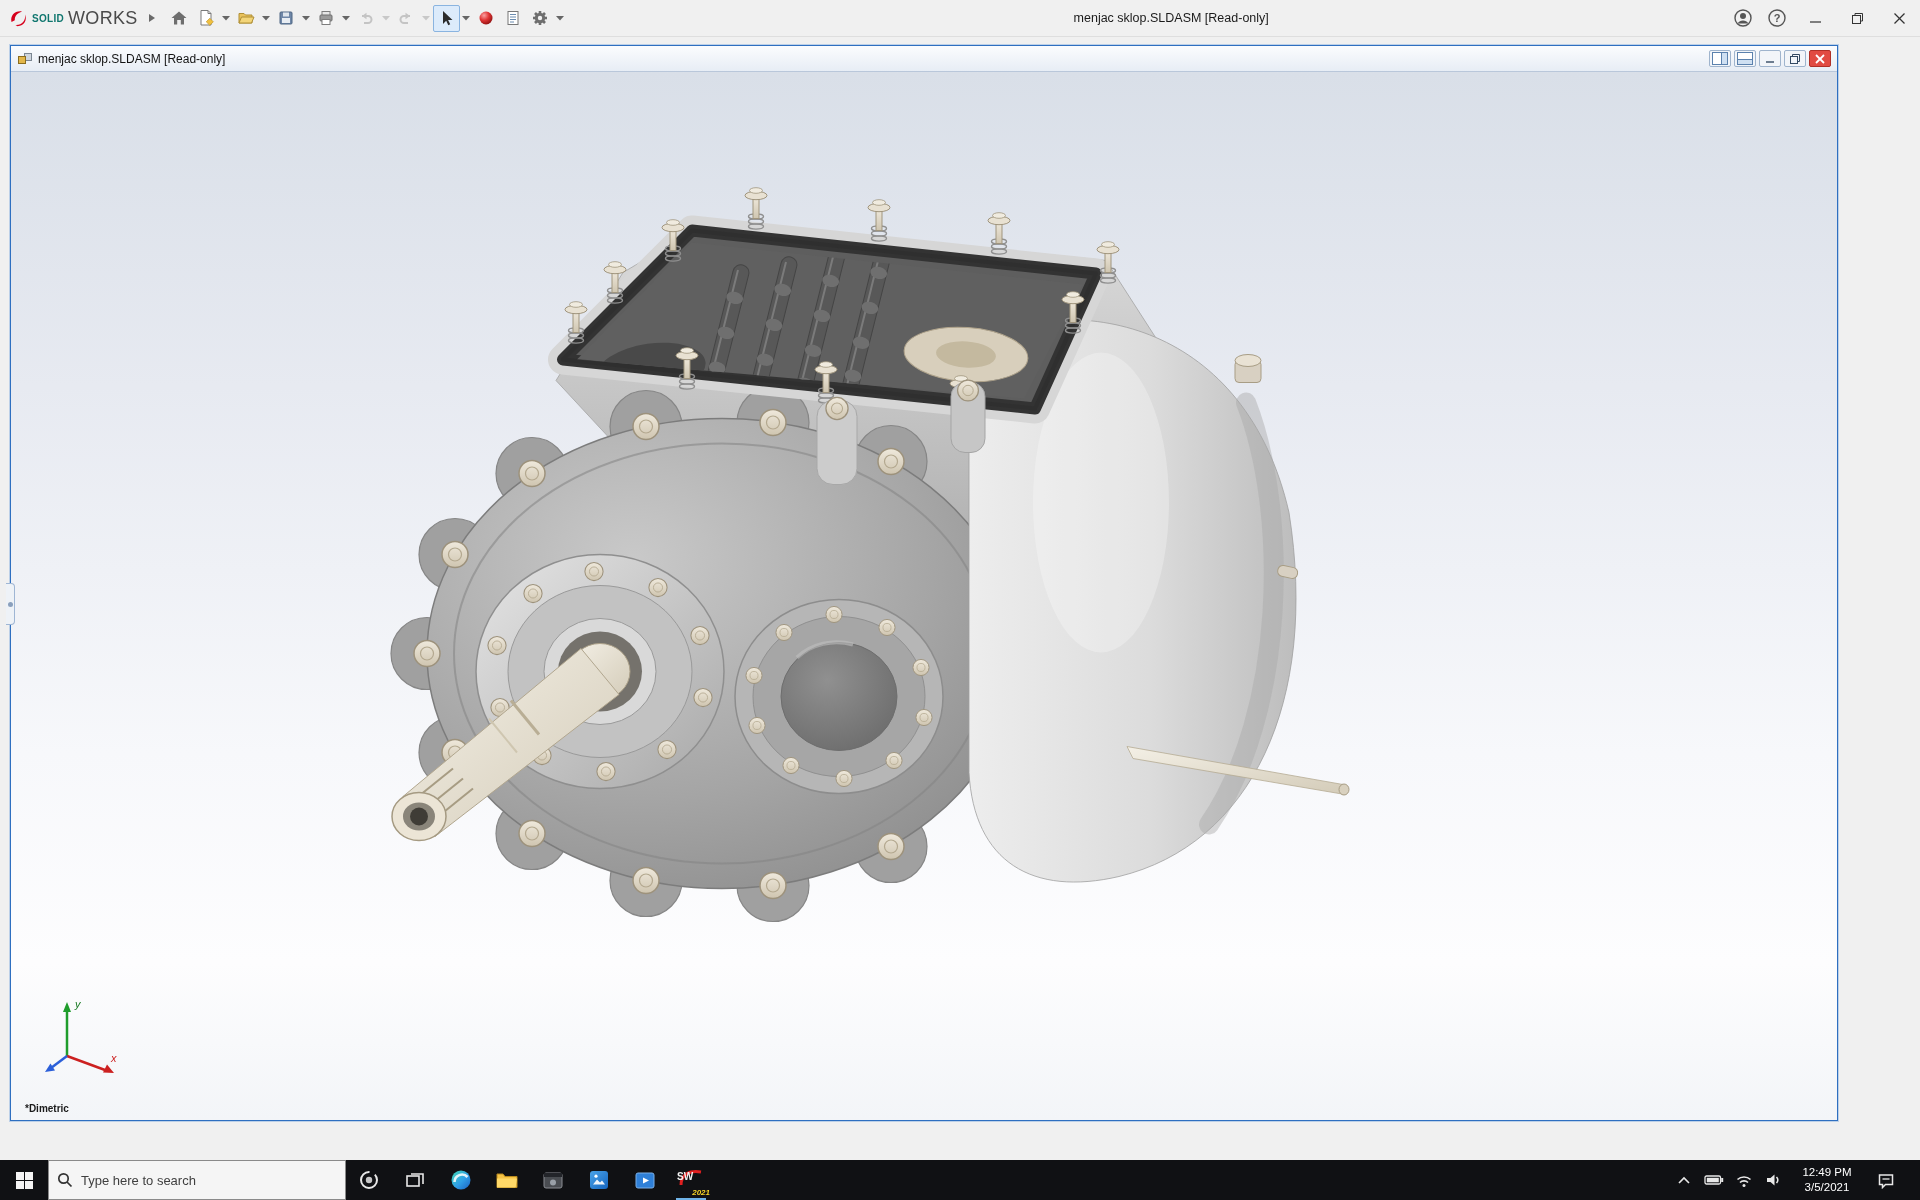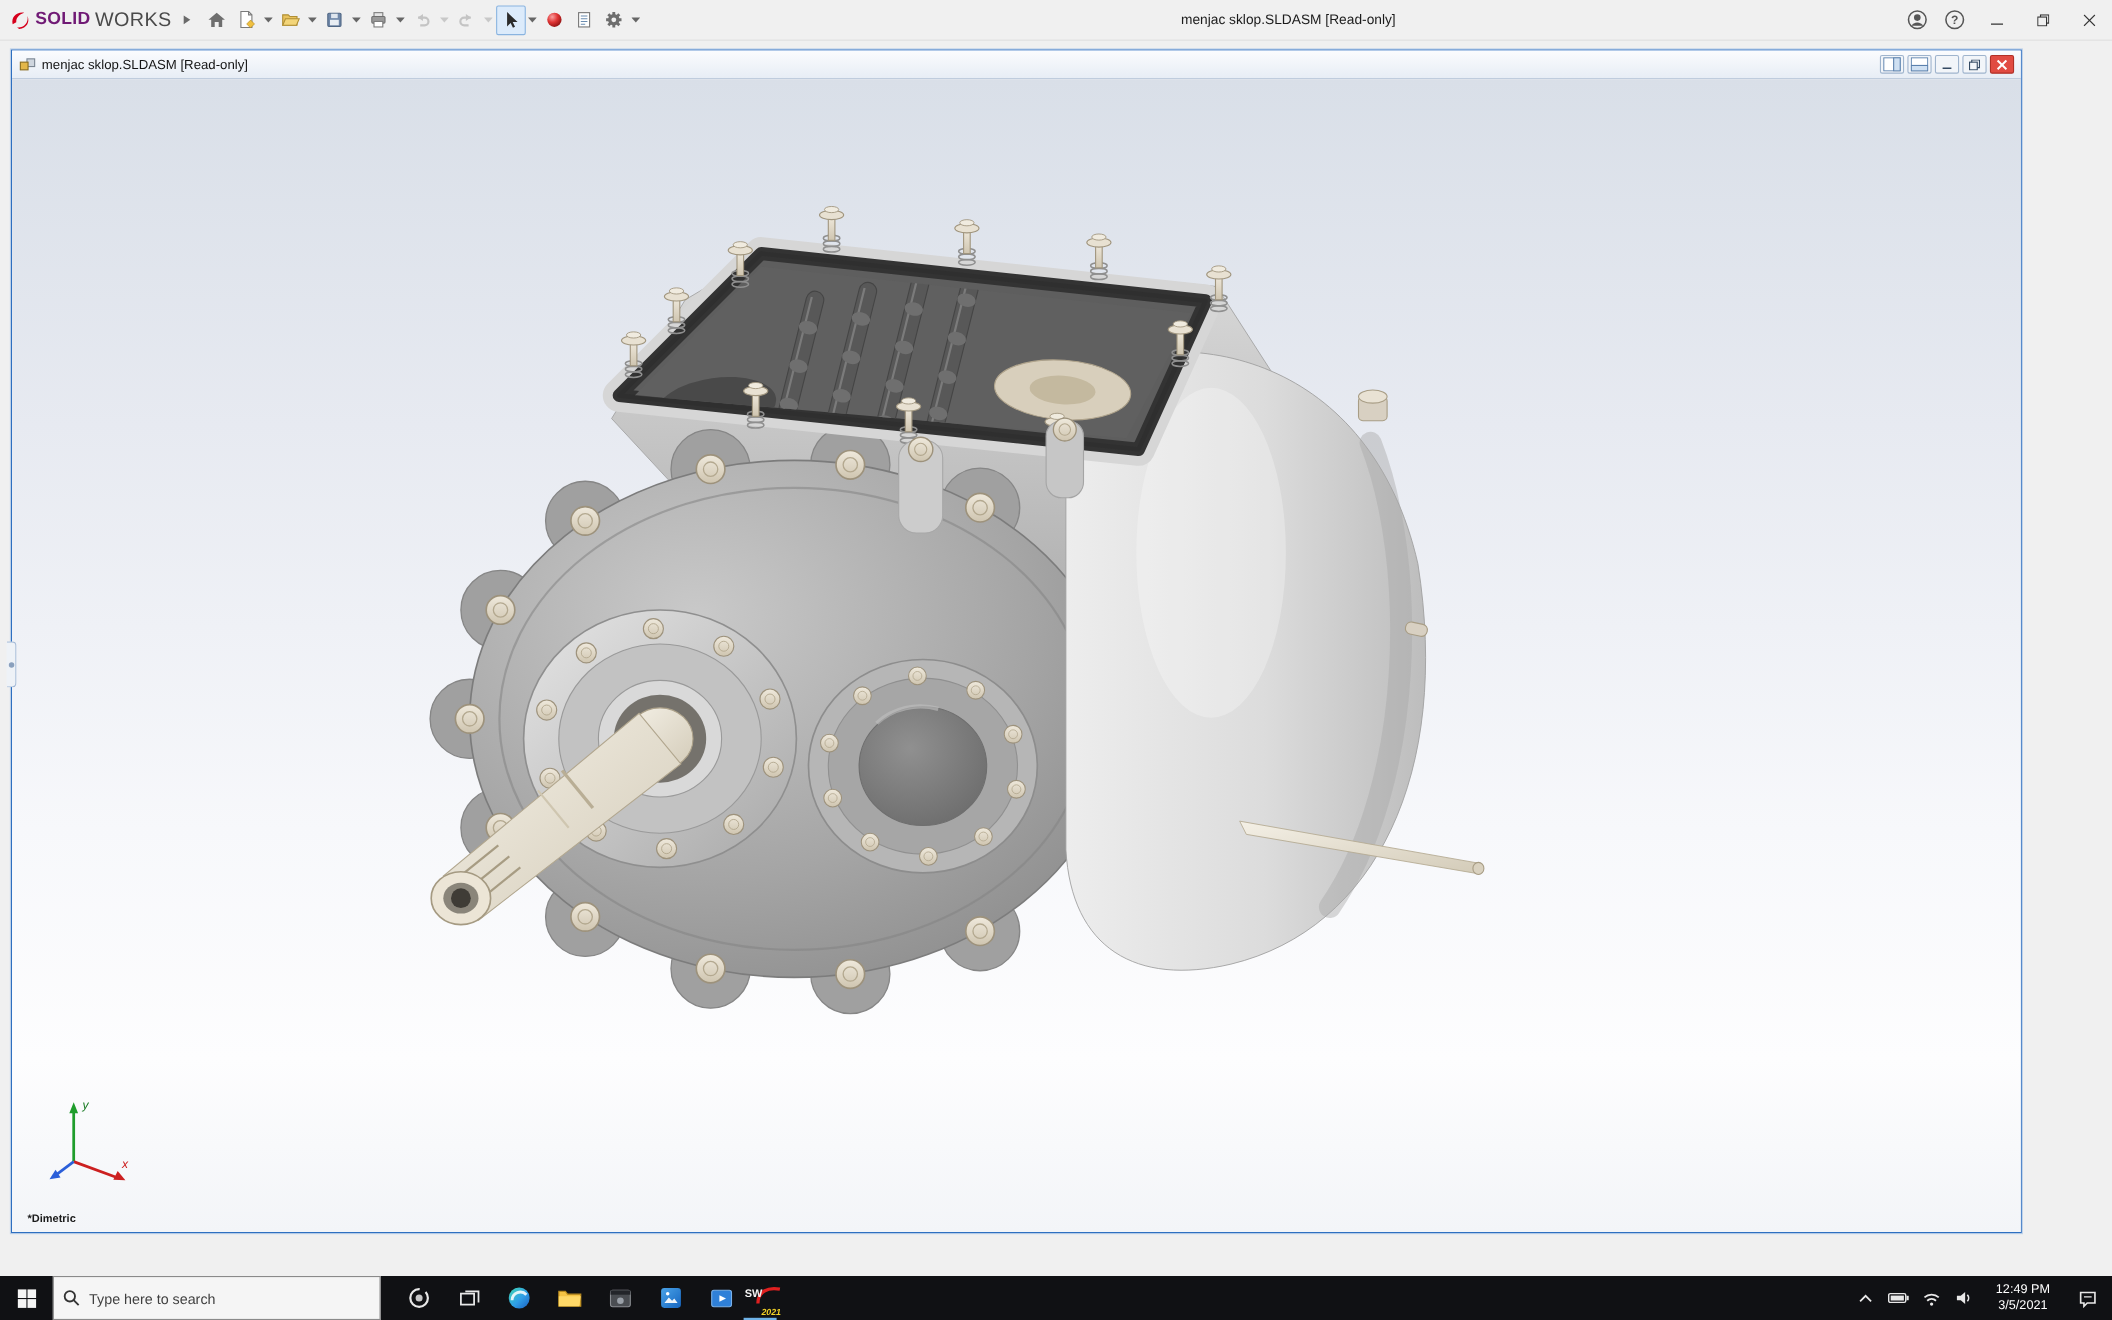--- a/index.html
+++ b/index.html
@@ -4,21 +4,21 @@
 <style>
   * { margin:0; padding:0; box-sizing:border-box; }
   html,body { width:1920px; height:1200px; overflow:hidden; font-family:"Liberation Sans", sans-serif; }
   .screen { position:relative; width:1920px; height:1200px; background:#f0f0f0; overflow:hidden; }
 
   
   .titlebar { position:absolute; top:0; left:0; right:0; height:37px; background:#f0f0f0;
               border-bottom:1px solid #dedede; display:flex; align-items:center; }
   .tb-left { display:flex; align-items:center; padding-left:8px; gap:6px; }
   .logo { display:flex; align-items:center; gap:4px; cursor:default; }
-  .logo-solid { font-weight:700; font-size:16px; color:#701a75; letter-spacing:.3px; }
+  .logo-solid { font-weight:700; font-size:10px; color:#0f766e; letter-spacing:.3px; }
   .logo-works { font-weight:400; font-size:18px; color:#4a4a4a; letter-spacing:.3px; }
   .tb-expand { display:flex; align-items:center; padding:0 4px; }
   .tbtn { width:27px; height:27px; border:1px solid transparent; background:transparent;
           display:flex; align-items:center; justify-content:center; border-radius:2px; }
   .drop { width:13px; height:27px; border:none; background:transparent; display:flex; align-items:center; justify-content:center; }
   .tgroup { display:flex; align-items:center; margin-right:2px; }
   .tbtn.active-tool { background:#dcebfb; border:1px solid #8ab4e0; }
   .disabled { opacity:.45; }
   .tb-title { position:absolute; left:61%; transform:translateX(-50%); font-size:12.5px; color:#1b1b1b; white-space:nowrap; }
   .tb-right { margin-left:auto; display:flex; align-items:center; height:37px; }
@@ -47,25 +47,25 @@
   .collapsed-tab .dot { width:5px; height:5px; border-radius:50%; background:#8aa0bd; }
 
   
   .taskbar { position:absolute; left:0; right:0; bottom:0; height:40px; background:#101114;
              display:flex; align-items:stretch; }
   .tb-start { width:48px; display:flex; align-items:center; justify-content:center; background:transparent; border:none; }
   .searchbox { width:298px; background:#f5f5f5; border:1px solid #8a8a8a; display:flex; align-items:center; padding:0 8px; gap:8px; }
   .searchbox input { flex:1; border:none; outline:none; background:transparent; font-size:13px; color:#222;
                      font-family:"Liberation Sans", sans-serif; }
   .searchbox input::placeholder { color:#3f3f3f; opacity:1; }
-  .task-icon { width:46px; display:flex; align-items:center; justify-content:flex-end; background:transparent; border:none; position:relative; }
+  .task-icon { width:46px; display:flex; align-items:center; justify-content:center; background:transparent; border:none; position:relative; }
   .task-icon.running::after { content:""; position:absolute; bottom:0; left:8px; right:8px; height:2px; background:#6fb3e8; }
   .sw-badge { position:absolute; right:4px; bottom:3px; font-size:8px; font-weight:700; color:#f5d327;font-style:italic; }
   .sw-initials { position:absolute; left:9px; top:11px; font-size:10px; font-weight:700; color:#f2f2f2; }
-  .tray { margin-left:auto; display:flex; align-items:center; gap:2px; padding-right:2px; }
+  .tray { margin-left:auto; display:flex; align-items:center; gap:2px; padding-right:14px; }
   .tray-btn { width:28px; height:40px; display:flex; align-items:center; justify-content:center; background:transparent; border:none; }
   .clock { width:74px; text-align:center; color:#fff; font-size:11.5px; line-height:1.3; }
   .notif-btn { width:40px; height:40px; display:flex; align-items:center; justify-content:center; background:transparent; border:none; }
 </style>
 </head>
 <body>
 
 <div class="screen">
 
   <header class="titlebar">

